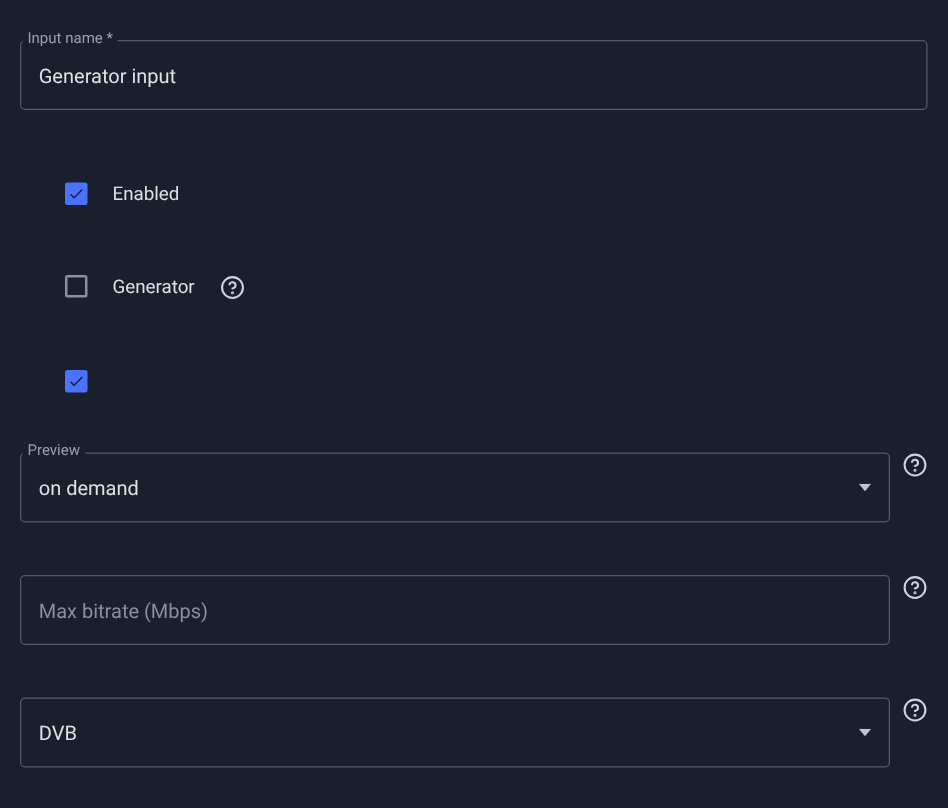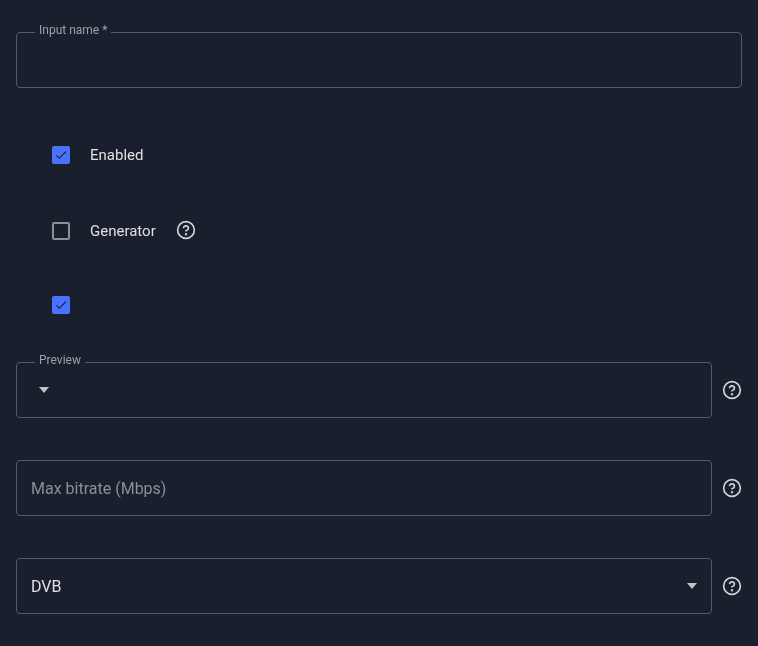--- a/index.html
+++ b/index.html
@@ -23,21 +23,21 @@
       border-radius: 4px;
       height: 56px;
       display: flex;
       align-items: center;
       padding: 0 14px;
     }
 
     .floating-label {
       position: absolute;
       top: -9px;
-      left: 18px;
+      left: 1px;
       background: #1a1f2e;
       padding: 0 4px;
       font-size: 12px;
       color: #9ca0ab;
       line-height: 1;
     }
 
     .field-value {
       color: #e0e0e0;
       font-size: 16px;
@@ -51,21 +51,21 @@
       color: #e0e0e0;
       font-size: 16px;
       width: 100%;
       outline: none;
       font-family: inherit;
     }
     .input::placeholder { color: #8a8f9a; }
 
     .checkbox-row {
       display: flex;
-      align-items: flex-end;
+      align-items: flex-start;
       gap: 20px;
       margin-bottom: 56px;
       padding-left: 36px;
     }
 
     .checkbox-group {
       display: flex;
       align-items: center;
       gap: 20px;
     }
@@ -112,21 +112,21 @@
       flex-shrink: 0;
     }
 
     .help-icon svg {
       width: 20px;
       height: 20px;
     }
 
     .row-with-help {
       display: flex;
-      align-items: center;
+      align-items: flex-start;
       gap: 10px;
       margin-bottom: 42px;
     }
 
     .row-with-help .outlined-field {
       flex: 1;
     }
 
     .dropdown-arrow {
       width: 10px;
@@ -145,20 +145,21 @@
 
     .first-field { margin-top: 12px; margin-bottom: 58px; }
     .last-row { margin-bottom: 0; }
   </style>
 </head>
 <body>
 
 <div class="field-group first-field">
   <div class="outlined-field">
     <span class="floating-label">Input name *</span>
+    <input class="input" type="text" value="Generator input" style="">
   </div>
 </div>
 
 <div class="checkbox-row">
   <div class="checkbox-group">
     <div class="checkbox checked">
       <svg viewBox="0 0 24 24">
           <path fill="#1a1f2e" d="M9 16.17L4.83 12l-1.42 1.41L9 19 21 7l-1.41-1.41z"></path>
         </svg>
     </div>
@@ -186,20 +187,21 @@
       <svg viewBox="0 0 24 24">
           <path fill="#1a1f2e" d="M9 16.17L4.83 12l-1.42 1.41L9 19 21 7l-1.41-1.41z"></path>
         </svg>
     </div>
   </div>
 </div>
 
 <div class="row-with-help">
   <div class="outlined-field">
     <span class="floating-label">Preview</span>
+    <span class="field-value">on demand</span>
     <span class="dropdown-arrow">
       <svg viewBox="0 0 10 6">
           <path d="M0 0 L5 6 L10 0 Z" fill="currentColor"></path>
         </svg>
     </span>
   </div>
   <div class="help-icon">
     <svg viewBox="0 0 24 24" fill="none" stroke="currentColor" stroke-width="2">
         <circle cx="12" cy="12" r="10"></circle>
         <path d="M9.09 9a3 3 0 0 1 5.83 1c0 2-3 3-3 3" stroke-linecap="round"></path>

